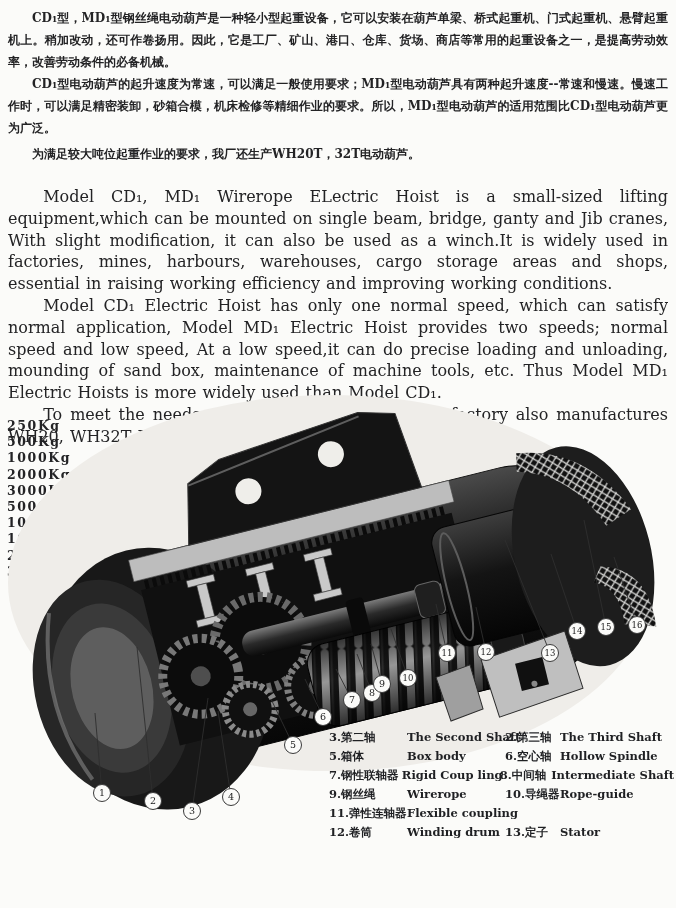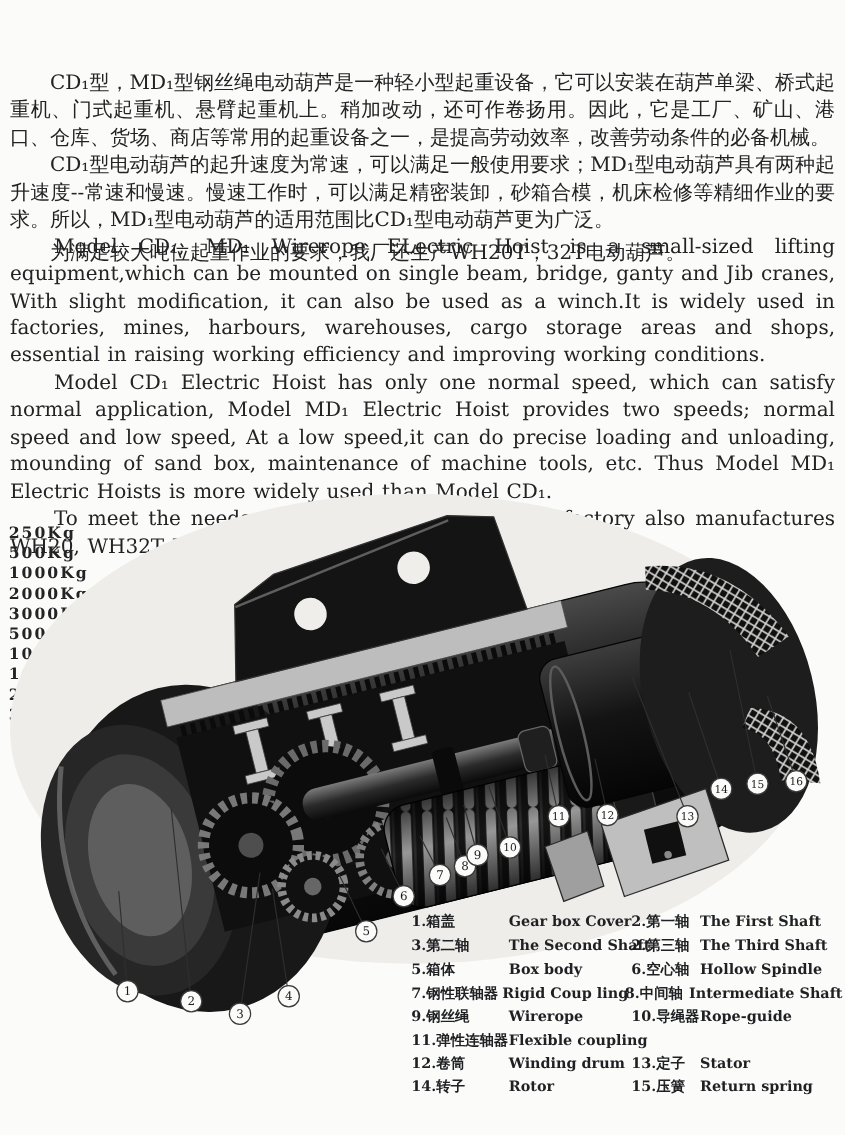--- a/index.html
+++ b/index.html
@@ -3,21 +3,21 @@
 <meta charset="utf-8">
 <style>
   html,body{margin:0;padding:0;background:#e8e8e6;}
   .page{
     position:relative;width:676px;height:908px;margin:0 auto;
     background:#fbfbf9;color:#232325;overflow:hidden;
     font-family:"DejaVu Serif","Liberation Serif",serif;
   }
   
   .cn-block{position:absolute;top:7px;left:8px;right:8px;
-    font-size:16px;line-height:22px;font-weight:400;text-align:justify;margin-top:48px;}
+    font-size:12px;line-height:22px;font-weight:700;text-align:justify;}
   .cn-block p{margin:0;text-indent:2em;}
   .cn-block p:last-child{margin-top:4px;}
   .en-block{position:absolute;top:186px;left:8px;right:8px;
     font-size:16px;line-height:21.8px;font-weight:500;text-align:justify;word-spacing:1px;}
   .en-block p{margin:0;text-indent:2.2em;}
   
   .capacities{position:absolute;left:7px;top:418px;
     font-size:12.5px;font-weight:700;letter-spacing:1.6px;line-height:16.2px;white-space:pre;}
   
   .figure-svg{position:absolute;left:0;top:393px;width:676px;height:445px;}
@@ -245,26 +245,20 @@
         <g>
           <line x1="614" y1="164" x2="637" y2="232" stroke="#2f2f2f" stroke-width="0.9"></line>
           <circle cx="637" cy="232" r="8.5" fill="#fbfbf9" stroke="#3a3a3a" stroke-width="1"></circle>
           <text x="637" y="235.2" text-anchor="middle" font-size="8.5" fill="#1c1c1c">16</text>
         </g>
       </g>
   </svg>
 
   <div class="legend" id="legend">
       <div class="legend-row">
-        <span class="cell-lname">1.箱盖</span>
-        <span class="cell-len">Gear box Cover</span>
-        <span class="cell-rname">2.第一轴</span>
-        <span class="cell-ren">The First Shaft</span>
-      </div>
-      <div class="legend-row">
         <span class="cell-lname">3.第二轴</span>
         <span class="cell-len">The Second Shaft</span>
         <span class="cell-rname">2.第三轴</span>
         <span class="cell-ren">The Third Shaft</span>
       </div>
       <div class="legend-row">
         <span class="cell-lname">5.箱体</span>
         <span class="cell-len">Box body</span>
         <span class="cell-rname">6.空心轴</span>
         <span class="cell-ren">Hollow Spindle</span>
@@ -286,20 +280,14 @@
         <span class="cell-len">Flexible coupling</span>
         <span class="cell-rname"></span>
         <span class="cell-ren"></span>
       </div>
       <div class="legend-row">
         <span class="cell-lname">12.卷筒</span>
         <span class="cell-len">Winding drum</span>
         <span class="cell-rname">13.定子</span>
         <span class="cell-ren">Stator</span>
       </div>
-      <div class="legend-row">
-        <span class="cell-lname">14.转子</span>
-        <span class="cell-len">Rotor</span>
-        <span class="cell-rname">15.压簧</span>
-        <span class="cell-ren">Return spring</span>
-      </div>
     </div>
 </div>
 
 </body></html>

